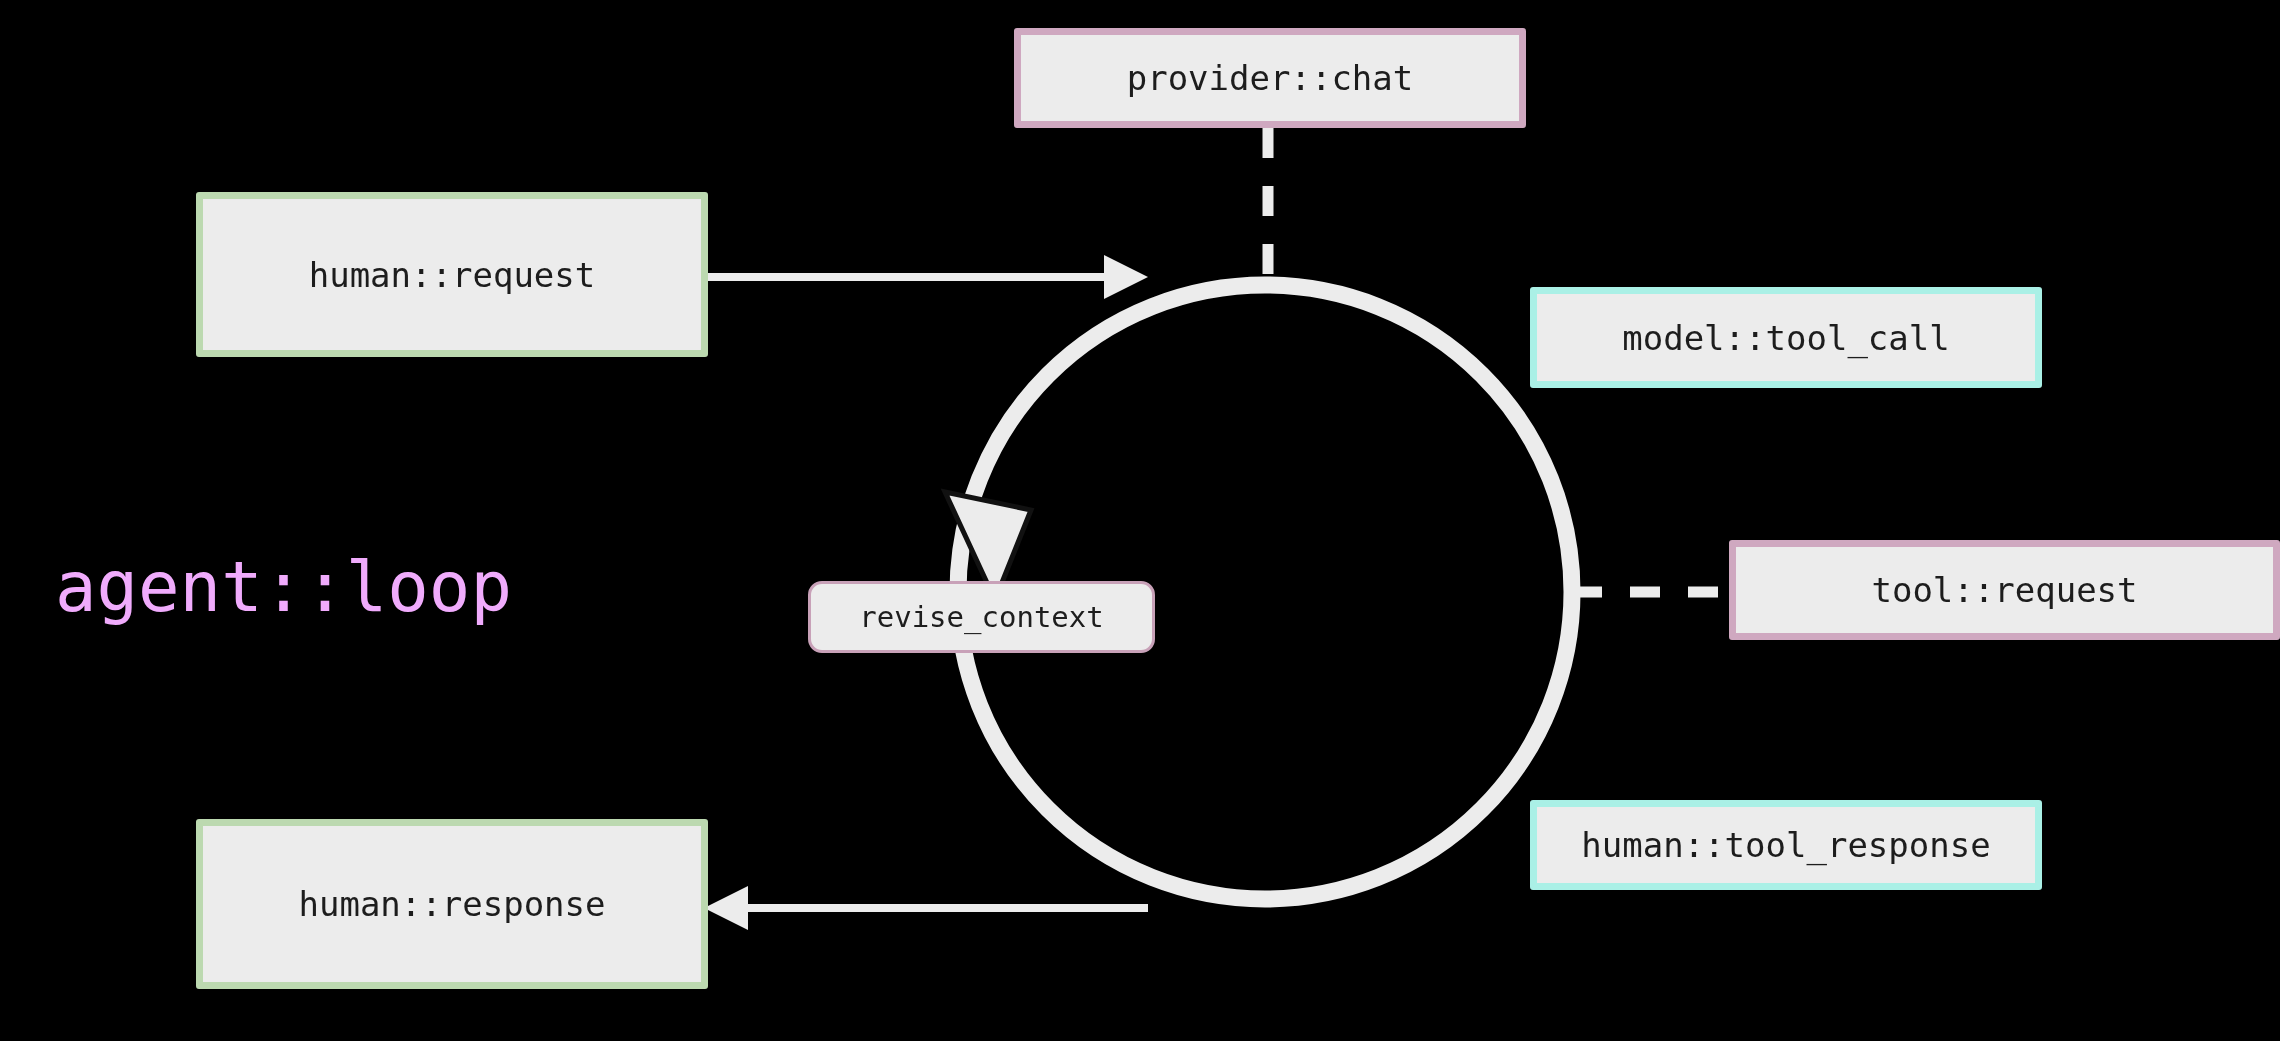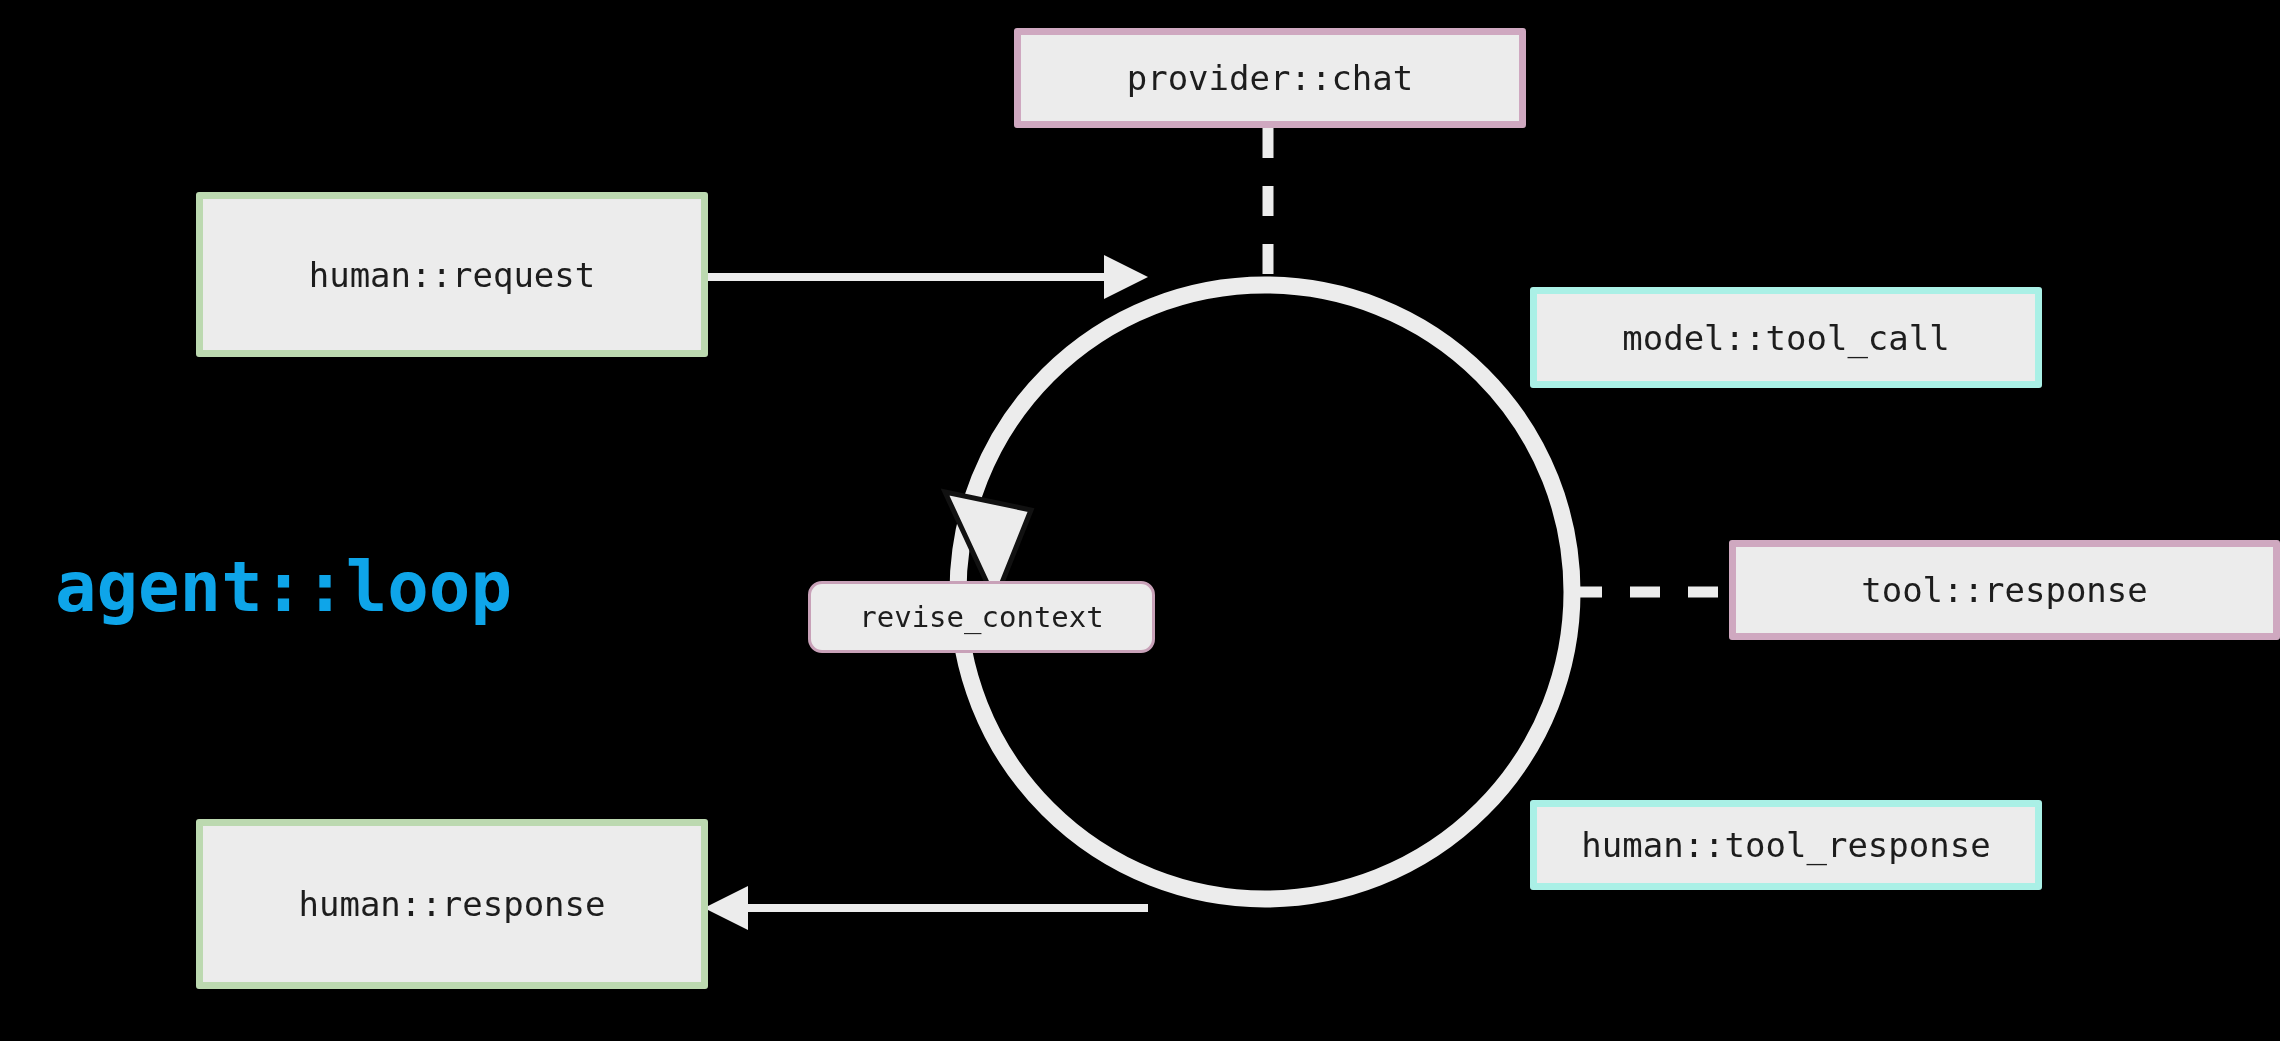--- a/index.html
+++ b/index.html
@@ -76,27 +76,26 @@
   }
 
   .fs-big   { font-size: 34px; }
   .fs-small { font-size: 29px; }
 
   
   #title-agent-loop {
     position: absolute;
     left: 55px;
     top: 553px;
-    color: #0ea5e9;
+    color: #f0abfc;
     font-family: "DejaVu Sans Mono", "Liberation Mono", monospace;
     font-size: 69px;
     line-height: 1;
     letter-spacing: 0px;
     white-space: nowrap;
-    font-weight: bold;
   }
 </style>
 </head>
 <body>
 
 <div id="stage">
 
   <svg id="edges" viewBox="0 0 2280 1041">
 
     <circle cx="1265" cy="592" r="307" fill="none" stroke="#ececec" stroke-width="17"></circle>
@@ -130,21 +129,21 @@
 
   <div class="node cyan" id="node-model-tool-call">
     <span class="label fs-big">model::tool_call</span>
   </div>
 
   <div class="node pink" id="node-provider-chat">
     <span class="label fs-big">provider::chat</span>
   </div>
 
   <div class="node pink" id="node-tool-execute">
-    <span class="label fs-big">tool::response</span>
+    <span class="label fs-big">tool::request</span>
   </div>
 
   <div class="node cyan" id="node-human-tool-response">
     <span class="label fs-big">human::tool_response</span>
   </div>
 
   <div class="node thin-pink" id="node-revise-context">
     <span class="label fs-small">revise_context</span>
   </div>
 

